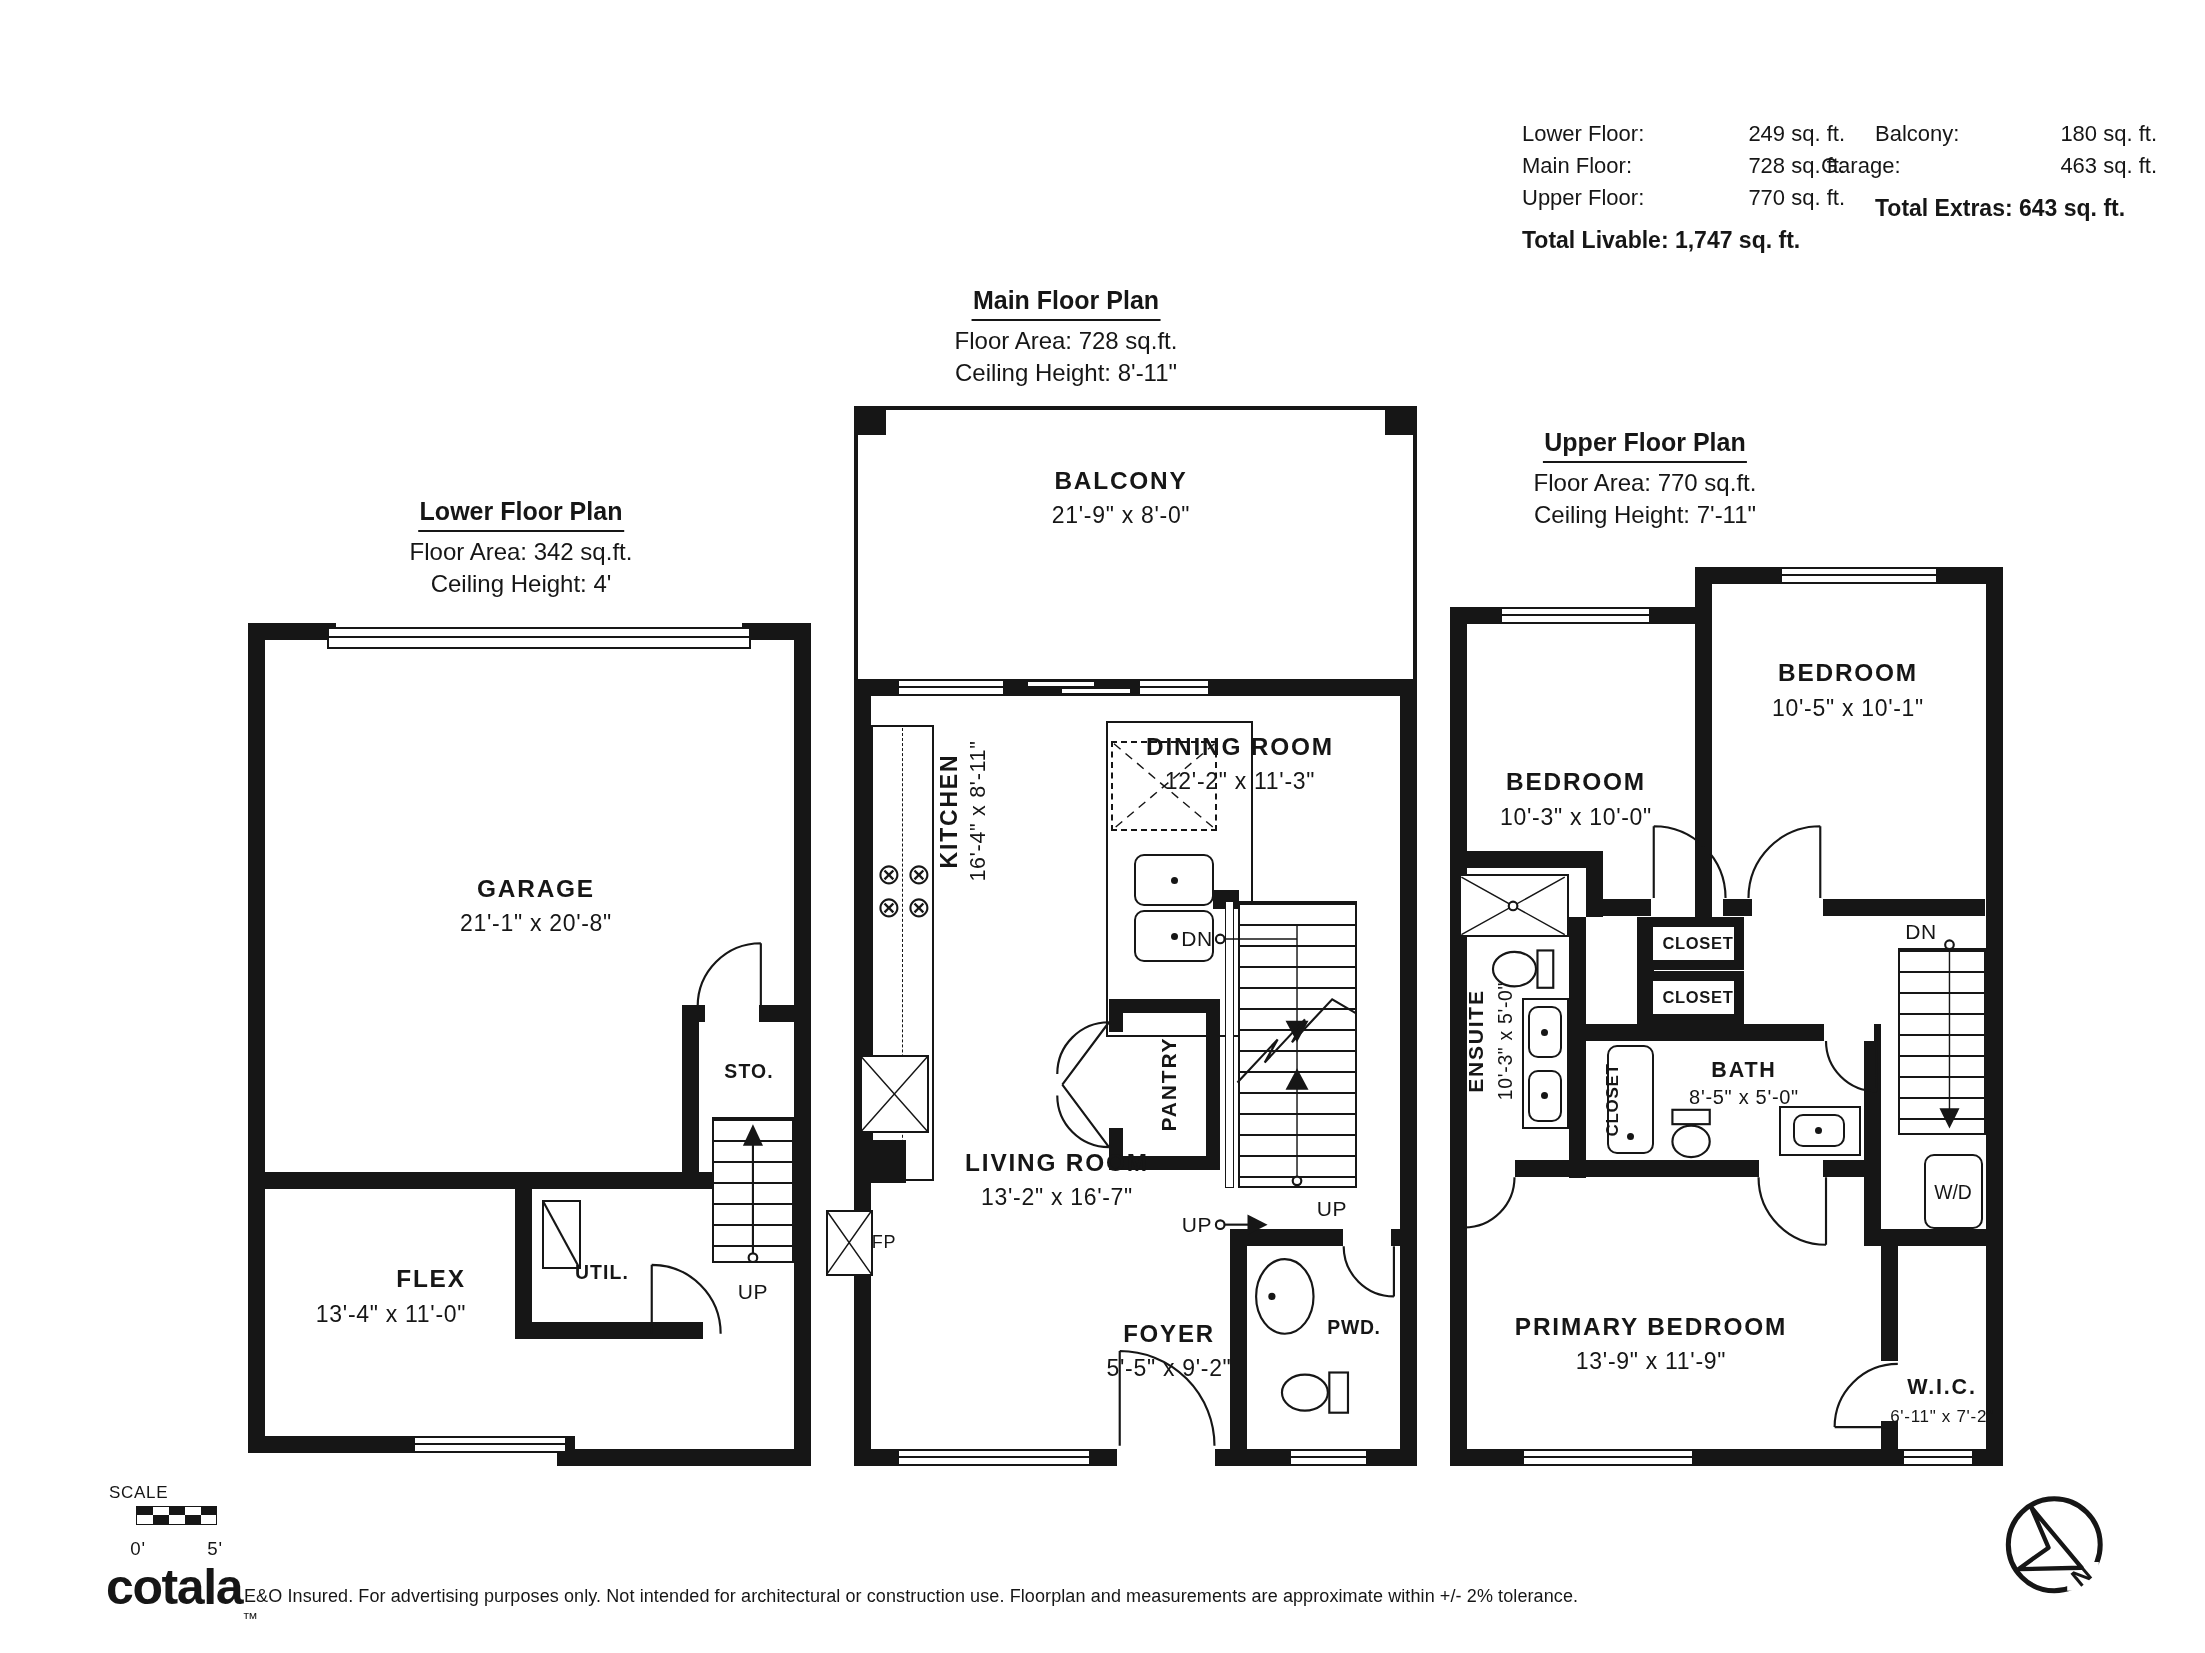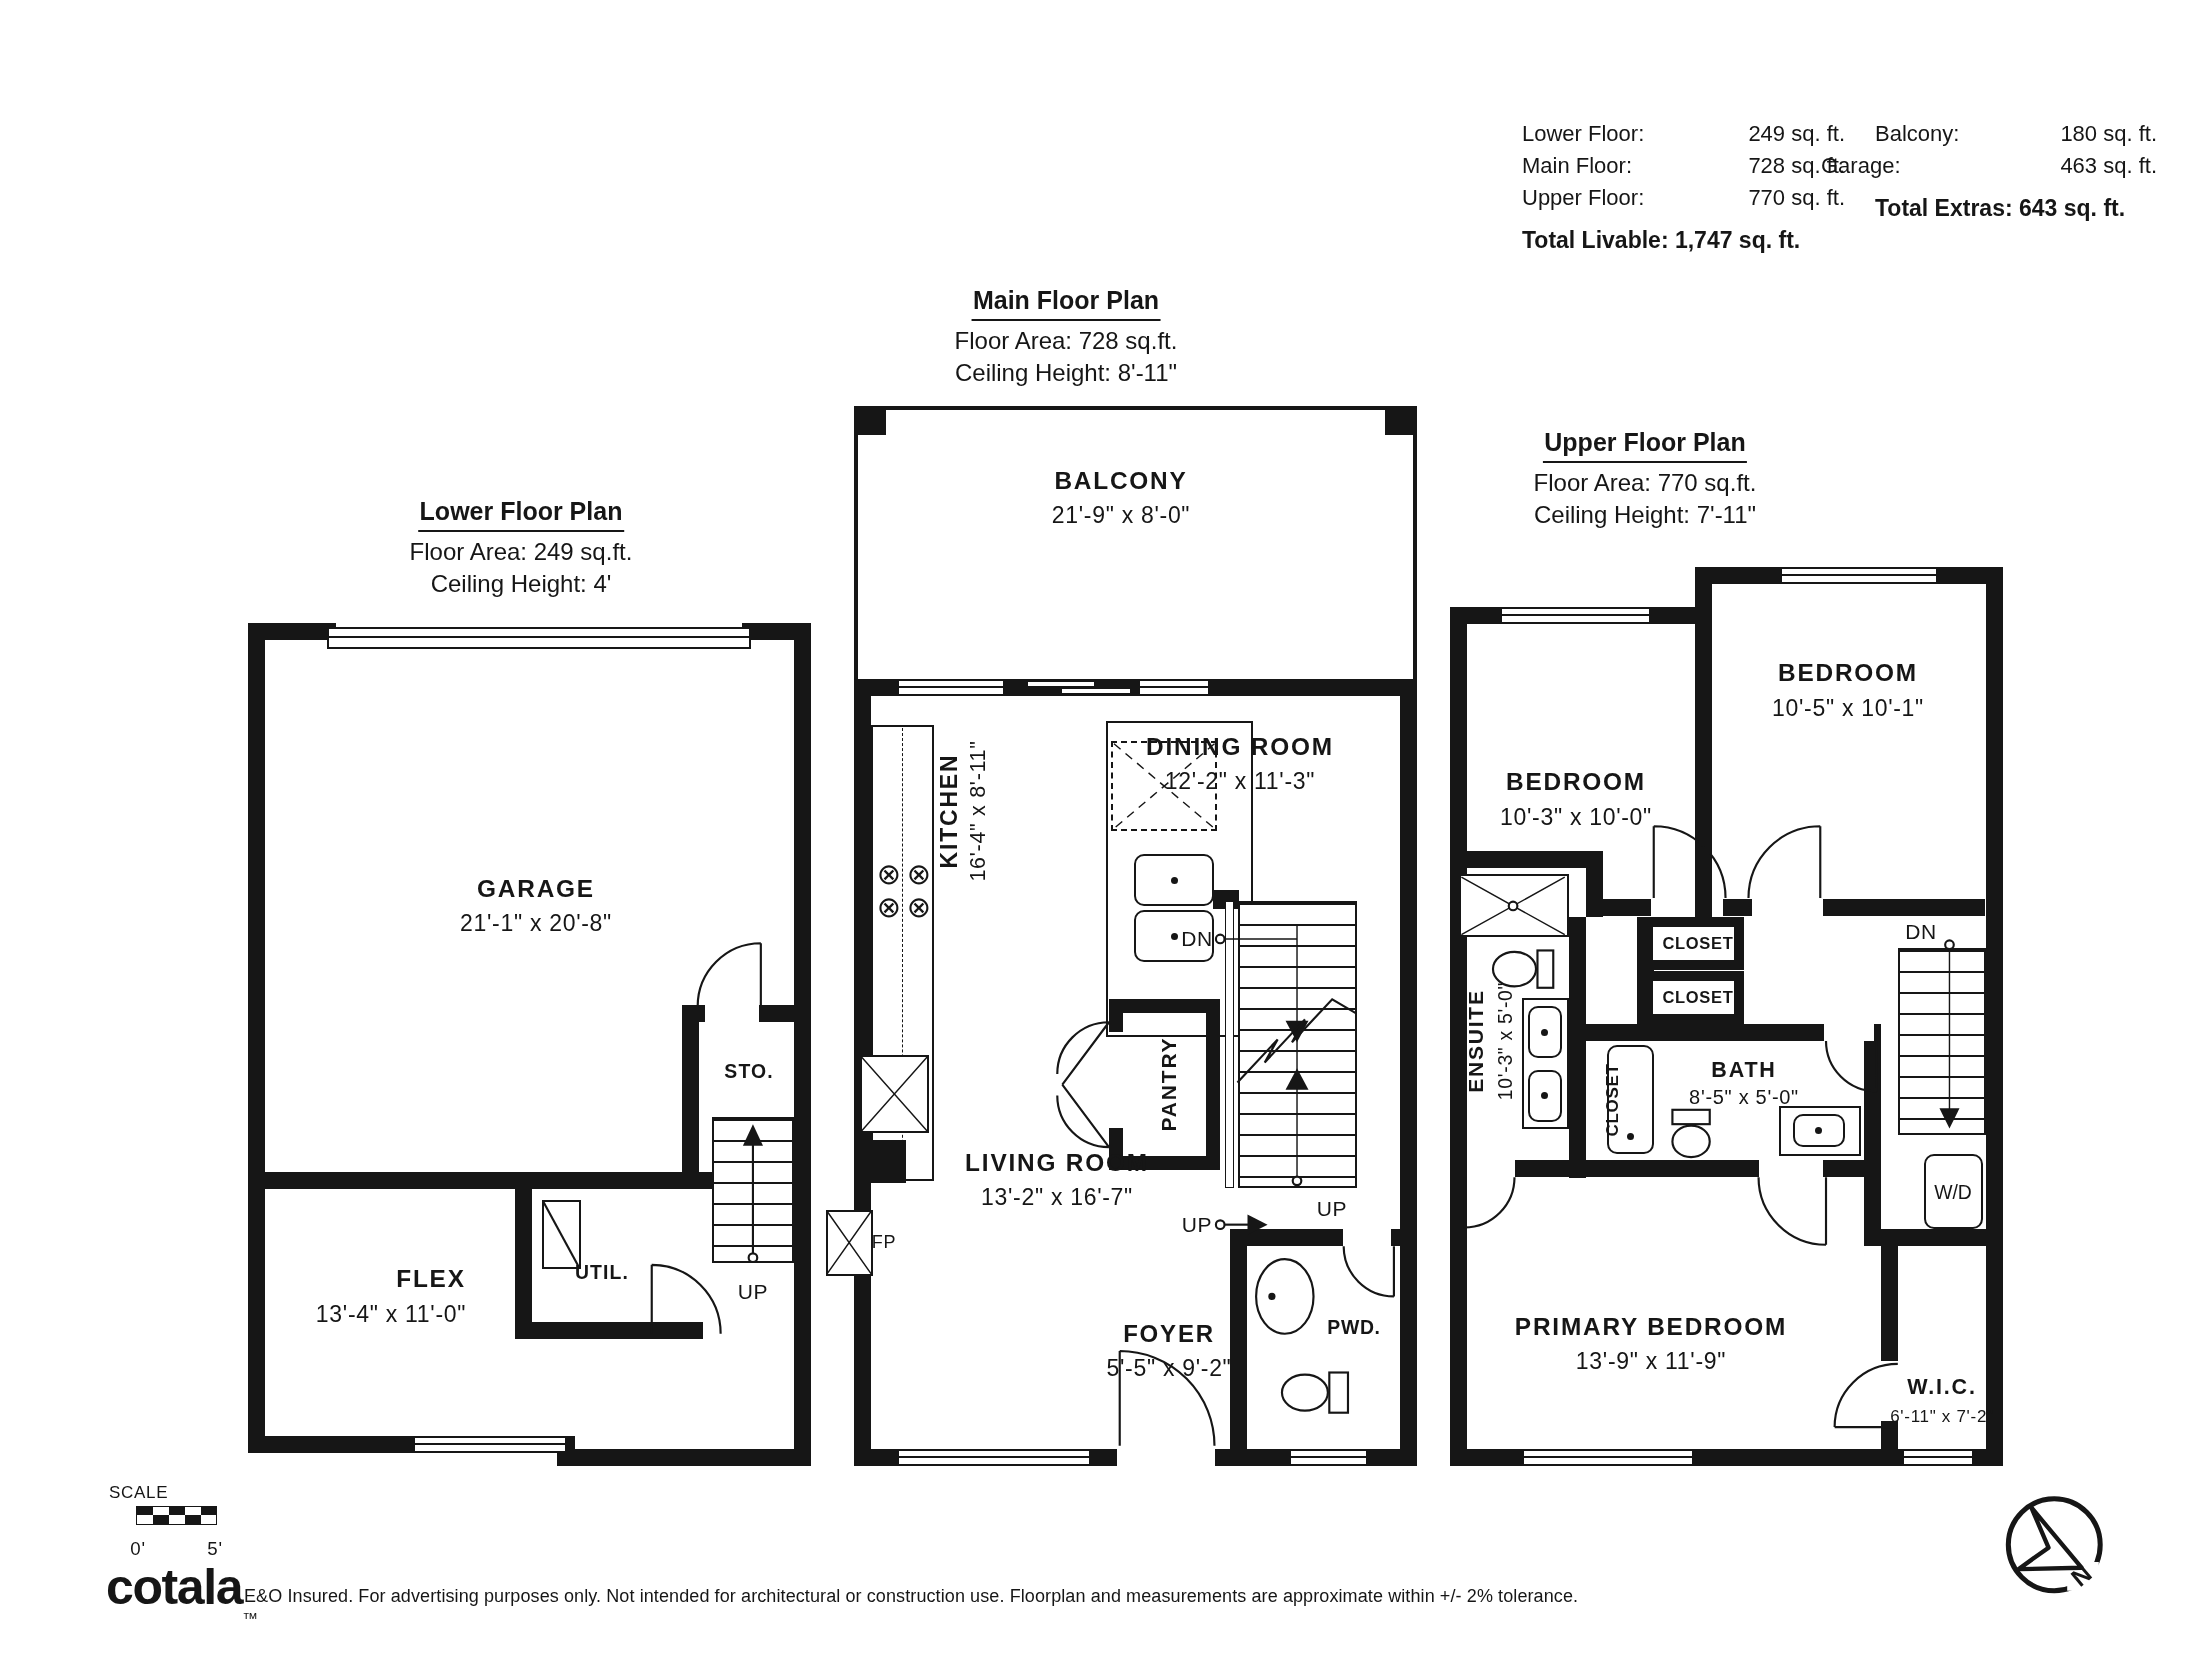--- a/index.html
+++ b/index.html
@@ -39,21 +39,21 @@
   <div class="statval" style="left:1680px;top:185px;width:165px;">770 sq. ft.</div>
   <div class="statlab" style="left:1522px;top:227px;font-weight:700;font-size:23px;">Total Livable: 1,747 sq. ft.</div>
 
   <div class="statlab" style="left:1875px;top:121px;">Balcony:</div>
   <div class="statval" style="left:1988px;top:121px;width:169px;">180 sq. ft.</div>
   <div class="statlab" style="left:1821px;top:153px;text-align:right;">Garage:</div>
   <div class="statval" style="left:1988px;top:153px;width:169px;">463 sq. ft.</div>
   <div class="statlab" style="left:1875px;top:195px;font-weight:700;font-size:23px;">Total Extras: 643 sq. ft.</div>
 
   <div class="ph" style="left:521px;top:497px;">Lower Floor Plan</div>
-  <div class="ps" style="left:521px;top:538px;">Floor Area: 249 sq.ft.</div>
+  <div class="ps" style="left:521px;top:538px;">Floor Area: 342 sq.ft.</div>
   <div class="ps" style="left:521px;top:570px;">Ceiling Height: 4'</div>
 
   <div class="ph" style="left:1066px;top:286px;">Main Floor Plan</div>
   <div class="ps" style="left:1066px;top:327px;">Floor Area: 728 sq.ft.</div>
   <div class="ps" style="left:1066px;top:359px;">Ceiling Height: 8'-11"</div>
 
   <div class="ph" style="left:1645px;top:428px;">Upper Floor Plan</div>
   <div class="ps" style="left:1645px;top:469px;">Floor Area: 770 sq.ft.</div>
   <div class="ps" style="left:1645px;top:501px;">Ceiling Height: 7'-11"</div>
 

